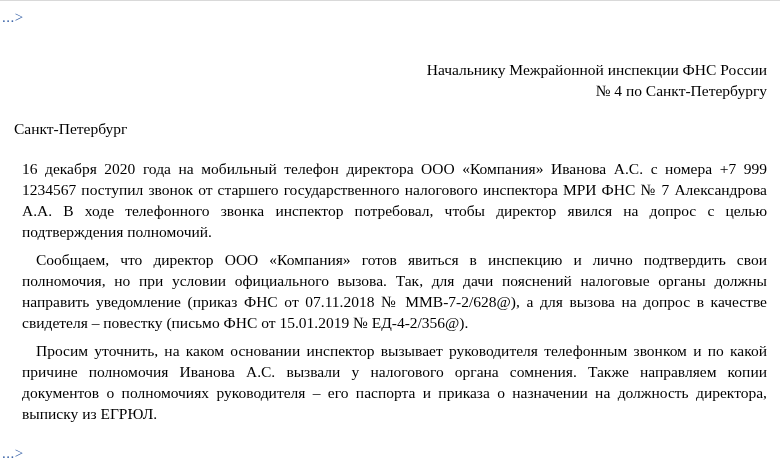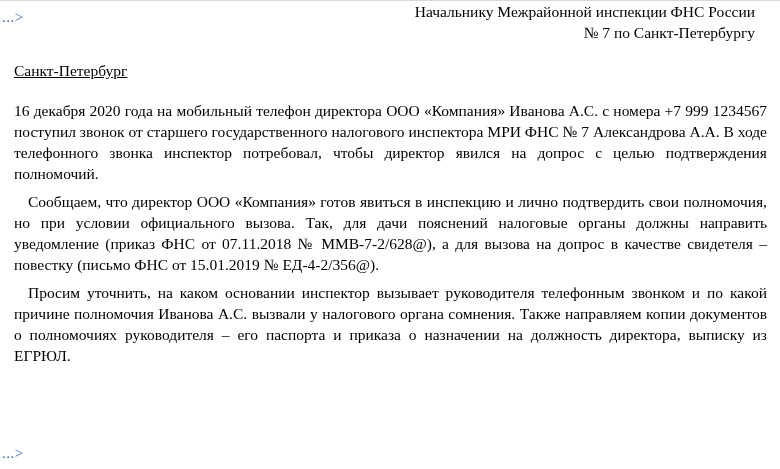--- a/index.html
+++ b/index.html
@@ -26,59 +26,59 @@
     color: #3b64a9;
     letter-spacing: 0.5px;
     cursor: pointer;
     text-decoration: none;
     line-height: 1;
   }
   .marker.top { top: 9px; }
   .marker.bottom { bottom: 8px; }
 
   .recipient {
-    padding-right: 25px;
+    margin-top: 58px;
+    padding-right: 13px;
     text-align: right;
     font-size: 15.5px;
     line-height: 21px;
   }
   .meta-row {
     display: flex;
     justify-content: space-between;
     align-items: baseline;
     padding: 0 13px 0 14px;
     margin-top: 17px;
     font-size: 15.5px;
     line-height: 21px;
-    text-decoration: underline;
   }
   .body-text {
     padding: 0 13px 0 14px;
     margin-top: 19px;
   }
   .para {
-    margin: 0 0 7px 0;
+    margin: 0 0 7px 8px;
     font-size: 15.5px;
     line-height: 21px;
     text-align: justify;
   }
   .para.indent {
     text-indent: 14px;
   }
 </style>
 </head>
 <body>
 
 <div class="page">
 
   <a class="marker top">...&gt;</a>
 
   <div class="recipient">
     <div>Начальнику Межрайонной инспекции ФНС России</div>
-    <div>№ 7 по Санкт-Петербургу</div>
+    <div>№ 4 по Санкт-Петербургу</div>
   </div>
 
   <div class="meta-row">
     <span>Санкт-Петербург</span>
   </div>
 
   <div class="body-text">
     <p class="para">16 декабря 2020 года на мобильный телефон директора ООО «Компания» Иванова А.С. с номера +7 999 1234567 поступил звонок от старшего государственного налогового инспектора МРИ ФНС № 7 Александрова А.А. В ходе телефонного звонка инспектор потребовал, чтобы директор явился на допрос с целью подтверждения полномочий.</p>
     <p class="para indent">Сообщаем, что директор ООО «Компания» готов явиться в инспекцию и лично подтвердить свои полномочия, но при условии официального вызова. Так, для дачи пояснений налоговые органы должны направить уведомление (приказ ФНС от 07.11.2018 № ММВ-7-2/628@), а для вызова на допрос в качестве свидетеля – повестку (письмо ФНС от 15.01.2019 № ЕД-4-2/356@).</p>
     <p class="para indent">Просим уточнить, на каком основании инспектор вызывает руководителя телефонным звонком и по какой причине полномочия Иванова А.С. вызвали у налогового органа сомнения. Также направляем копии документов о полномочиях руководителя – его паспорта и приказа о назначении на должность директора, выписку из ЕГРЮЛ.</p>

